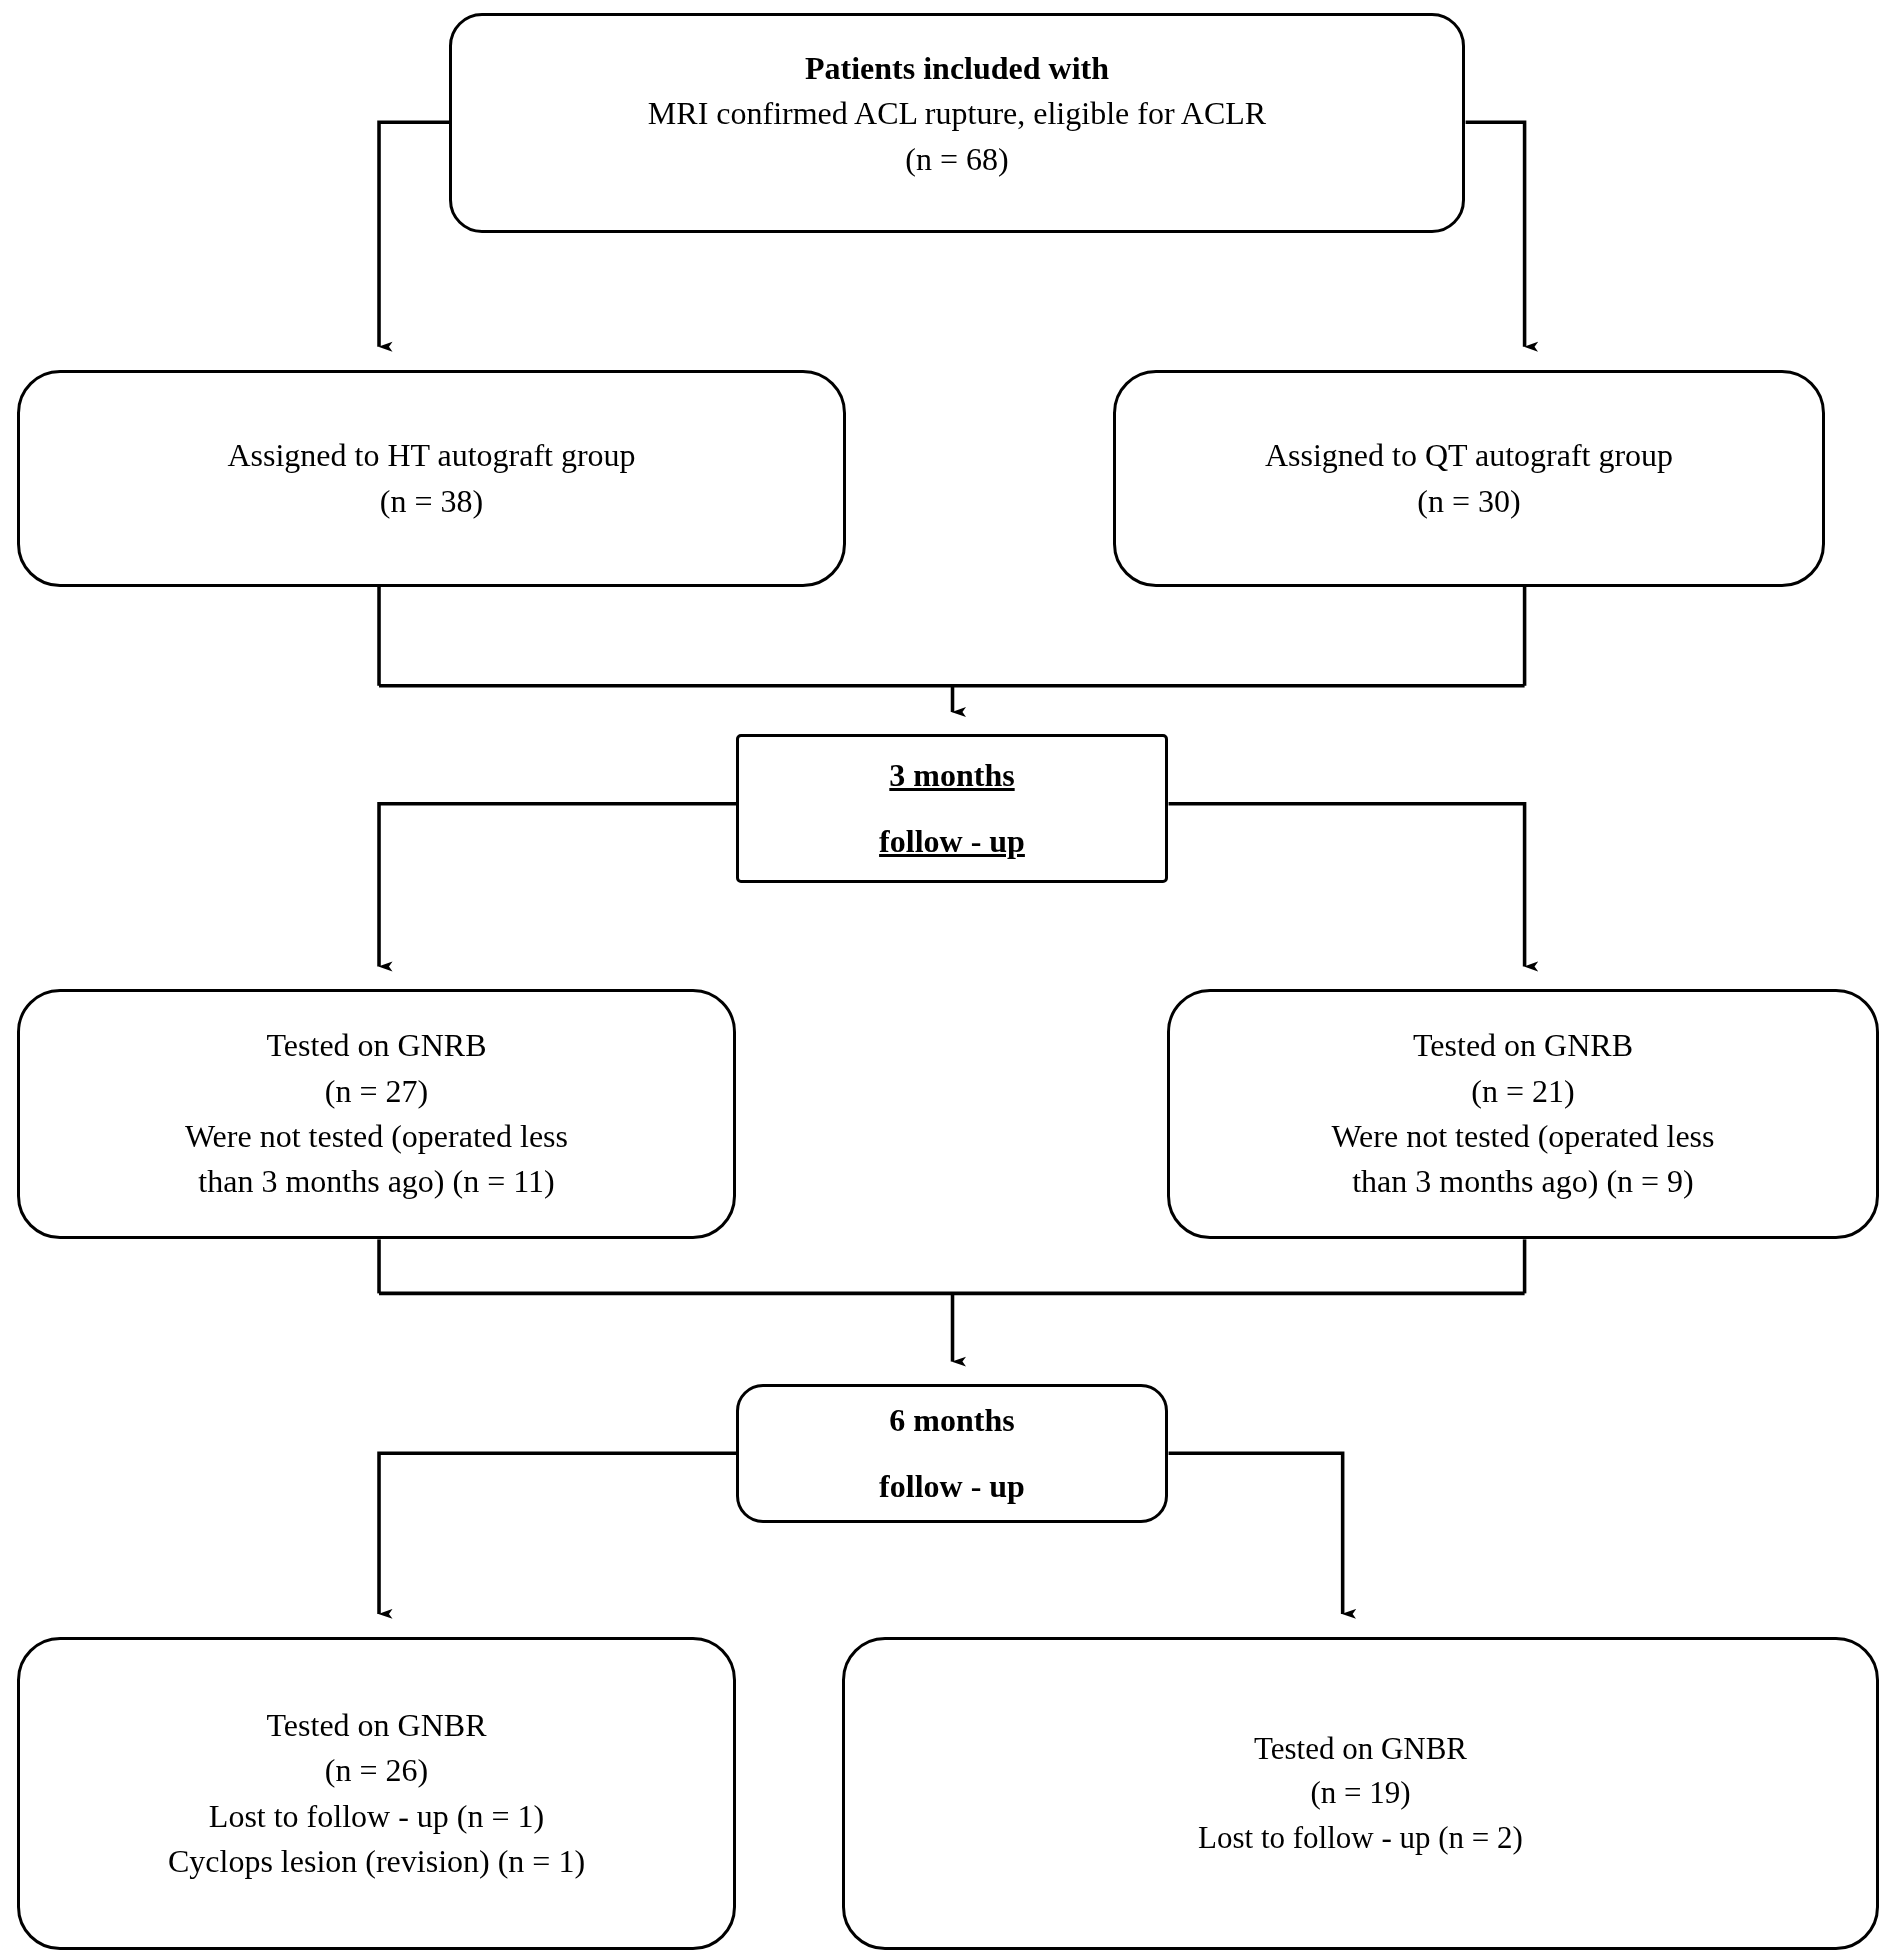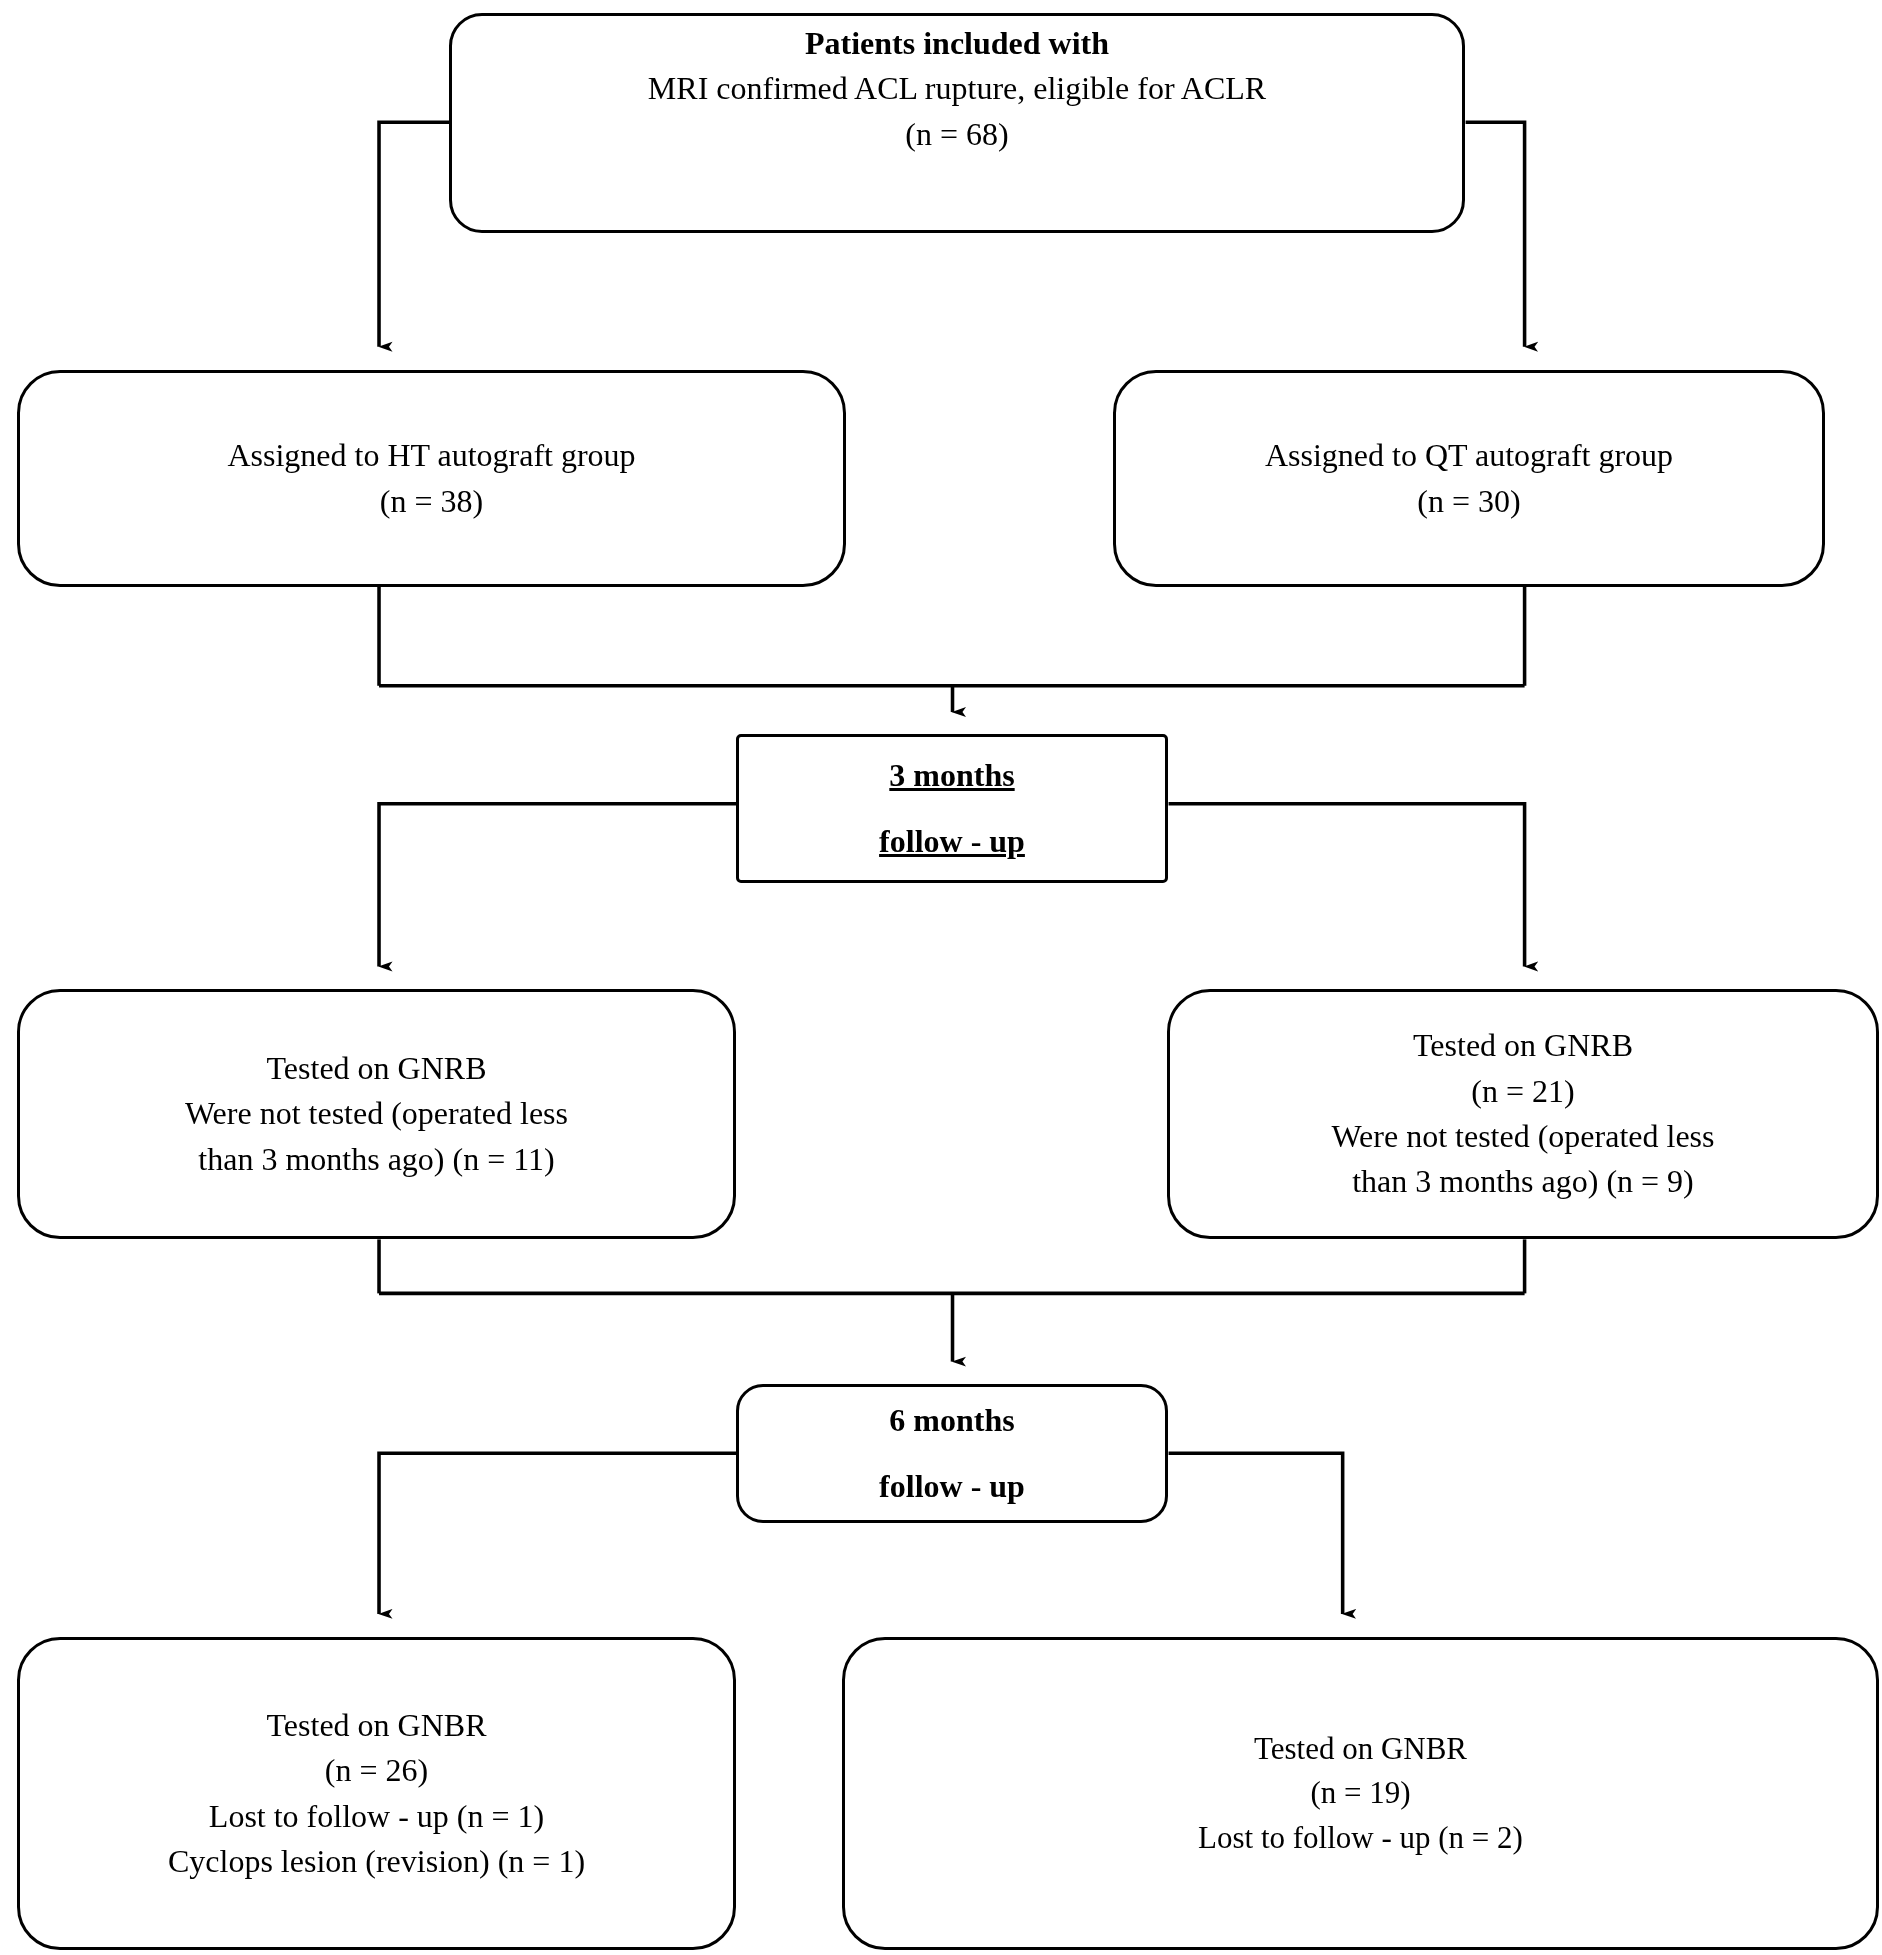--- a/index.html
+++ b/index.html
@@ -44,21 +44,21 @@
     display: block;
     width: 100%;
     white-space: nowrap;
   }
   
   .t-main   { font-size: 32px; line-height: 1.42; }
   .t-bold   { font-weight: bold; }
   .t-fu     { font-size: 32px; font-weight: bold; line-height: 2.05; }
 
   
-  #node-top        { left: 449px;  top: 12.8px;   width: 1016px; height: 220px; border-radius: 33px; padding-top: 5px; justify-content: flex-start; }
+  #node-top        { left: 449px;  top: 12.8px;   width: 1016px; height: 220px; border-radius: 33px; padding-top: 30px; justify-content: flex-start; }
   #node-ht         { left: 17px;   top: 370px;  width: 829px; height: 217px; }
   #node-qt         { left: 1113px; top: 370px;  width: 712px; height: 217px; }
   #node-fu3        { left: 736px; top: 734px; width: 432px;  height: 149px; border-radius: 5px; text-decoration: underline; }
   #node-gnrb-l     { left: 17px;   top: 989px; width: 719px; height: 250px; }
   #node-gnrb-r     { left: 1167px; top: 989px; width: 712px; height: 250px; }
   #node-fu6        { left: 736px; top: 1384px; width: 432px;  height: 139px; border-radius: 27px; }
   #node-gnbr-l     { left: 17px;   top: 1637px; width: 719px; height: 313px; }
   #node-gnbr-r     { left: 842px; top: 1637px; width: 1037px; height: 313px; }
 
   #node-gnbr-r .line { font-size: 31px; }
@@ -114,20 +114,21 @@
     <span class="line t-main">(n = 30)</span>
   </div>
 
   <div class="node" id="node-fu3">
     <span class="line t-fu">3 months</span>
     <span class="line t-fu">follow - up</span>
   </div>
 
   <div class="node" id="node-gnrb-l">
     <span class="line t-main">Tested on GNRB</span>
+    <span class="line t-main">(n = 27)</span>
     <span class="line t-main">Were not tested (operated less</span>
     <span class="line t-main">than 3 months ago) (n = 11)</span>
   </div>
 
   <div class="node" id="node-gnrb-r">
     <span class="line t-main">Tested on GNRB</span>
     <span class="line t-main">(n = 21)</span>
     <span class="line t-main">Were not tested (operated less</span>
     <span class="line t-main">than 3 months ago) (n = 9)</span>
   </div>

